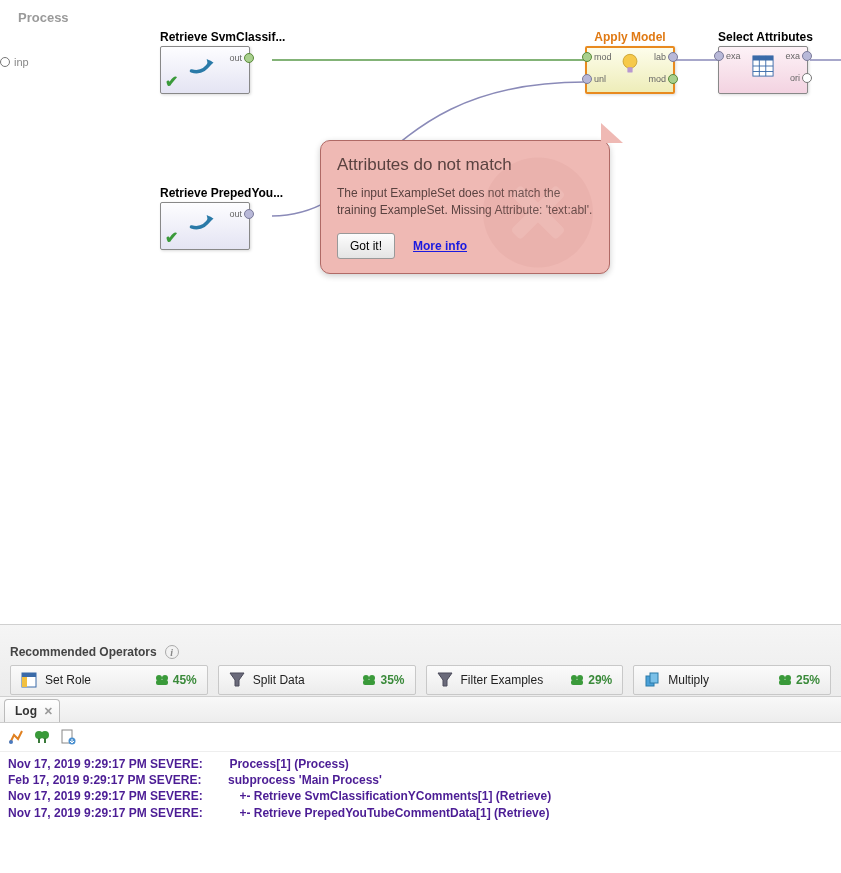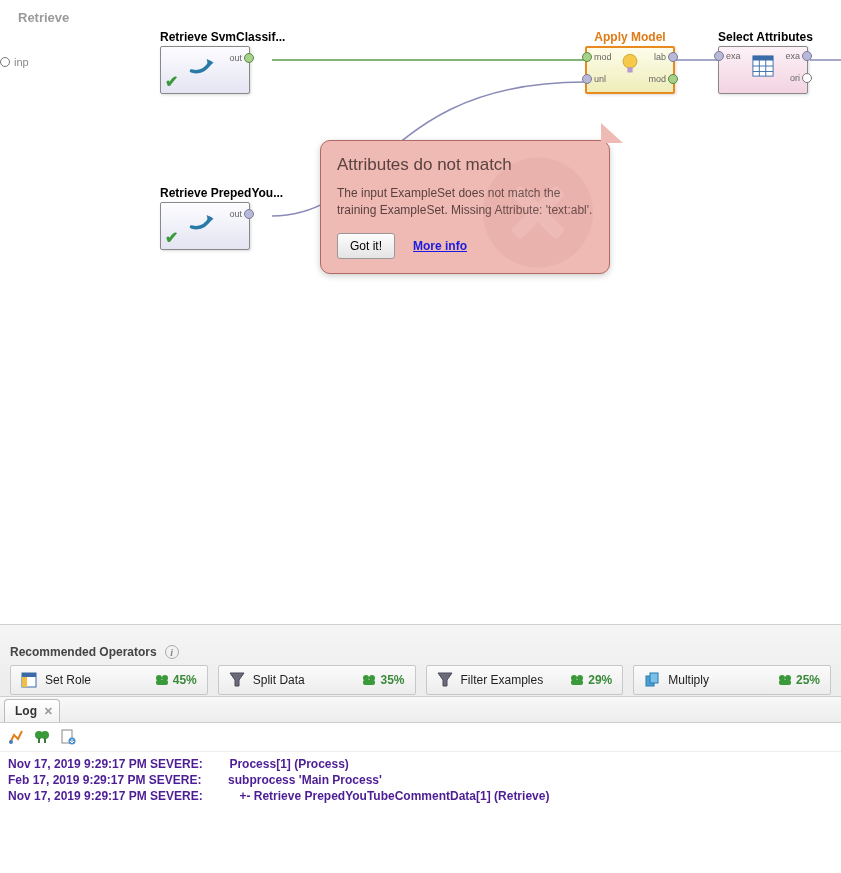--- a/index.html
+++ b/index.html
@@ -63,21 +63,21 @@
   .svg-conn { position:absolute; top:0; left:0; width:100%; height:100%; pointer-events:none; }
   
   .retrieve-arrow-svg { width:34px; height:24px; }
   .bulb-svg { width:22px; height:26px; }
   .table-svg { width:22px; height:22px; }
 </style>
 </head>
 <body>
 
 <div class="canvas">
-  <div class="process-label">Retrieve</div>
+  <div class="process-label">Process</div>
 
   <div class="port-sidebar">
     <div class="side-port">
       <div class="side-port-circle port-dot"></div>
       <div class="side-port-label">inp</div>
     </div>
   </div>
 
   <svg class="svg-conn" width="841" height="600">
     <path d="M 272 60 L 585 60" stroke="#5a9a4a" stroke-width="1.5" fill="none"></path>
@@ -298,15 +298,16 @@
       <svg viewBox="0 0 16 16">
           <rect x="2" y="1" width="10" height="13" fill="#fff" stroke="#888"></rect>
           <circle cx="12" cy="12" r="3.5" fill="#4a90d0"></circle>
           <path d="M12 10 L12 14 M10 12 L12 14 L14 12" stroke="#fff" fill="none"></path>
         </svg>
     </span>
   </div>
   <div class="log-entries">
     <div class="log-line">Nov 17, 2019 9:29:17 PM SEVERE:        Process[1] (Process)</div>
     <div class="log-line">Feb 17, 2019 9:29:17 PM SEVERE:        subprocess 'Main Process'</div>
+    <div class="log-line">Nov 17, 2019 9:29:17 PM SEVERE:           +- Retrieve SvmClassificationYComments[1] (Retrieve)</div>
     <div class="log-line">Nov 17, 2019 9:29:17 PM SEVERE:           +- Retrieve PrepedYouTubeCommentData[1] (Retrieve)</div>
   </div>
 </div>
 
 </body></html>

